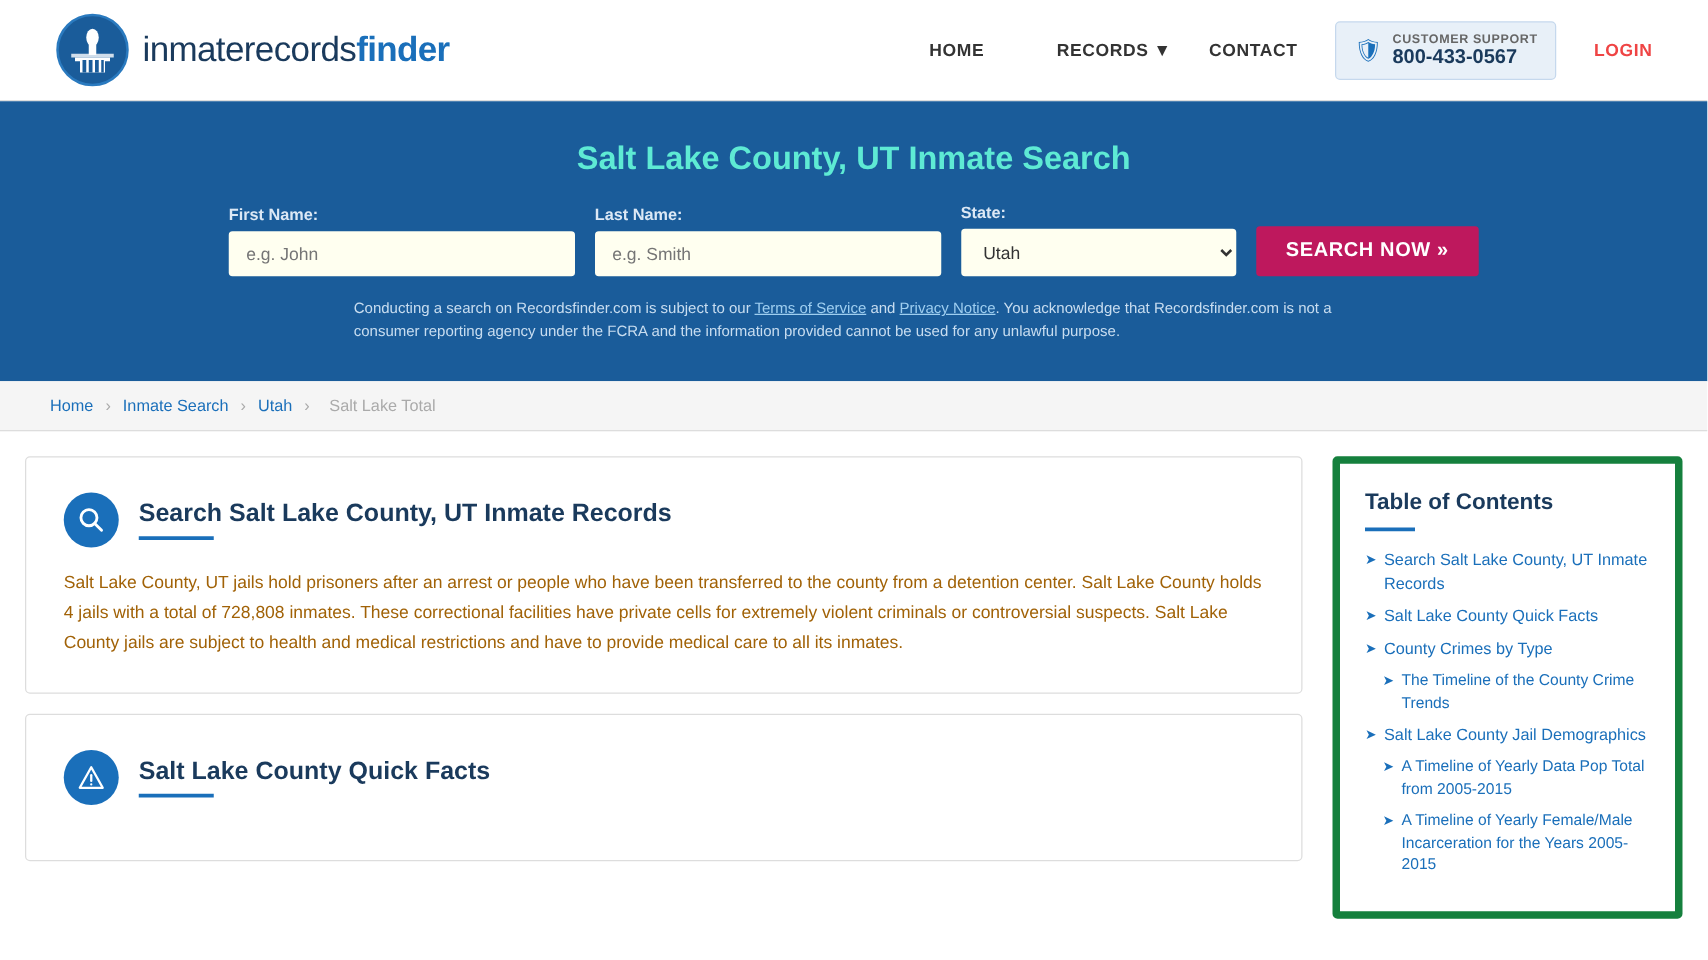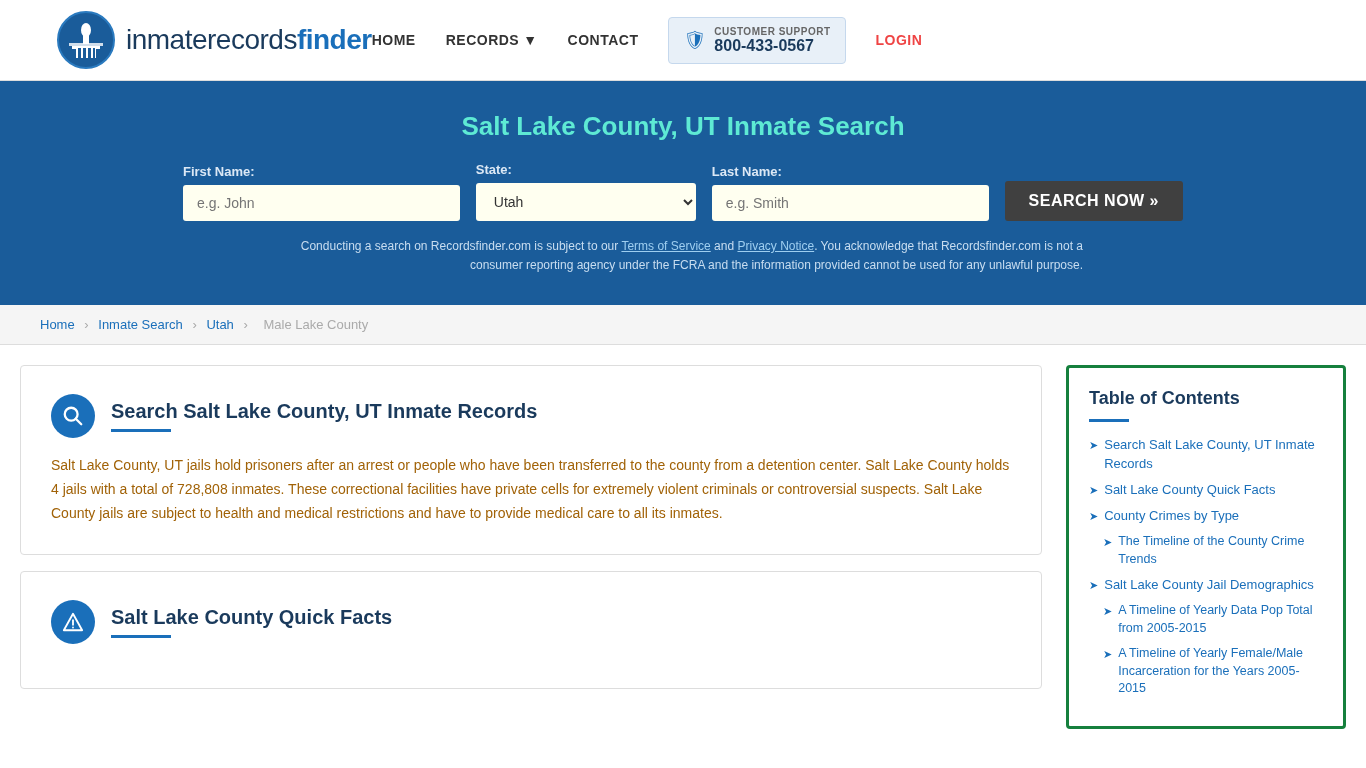--- a/index.html
+++ b/index.html
@@ -2,23 +2,24 @@
 <html><head>
   <meta charset="utf-8">
   <style>
     * { box-sizing: border-box; margin: 0; padding: 0; }
     body { font-family: Arial, sans-serif; font-size: 14px; color: #333; background: #fff; }
 
     
     .header {
       background: #fff;
       border-bottom: 1px solid #ddd;
-      padding: 10px 56px;
-      display: flex;
-      align-items: center;
+      padding: 10px 44px;
+      display: flex;
+      align-items: center;
+      justify-content: space-between;
     }
     .logo-area {
       display: flex;
       align-items: center;
       gap: 10px;
     }
     .logo-icon {
       width: 60px;
       height: 60px;
     }
@@ -42,20 +43,21 @@
       font-weight: 700;
       color: #333;
       text-decoration: none;
       letter-spacing: 0.5px;
       cursor: pointer;
     }
     .nav-records {
       display: flex;
       align-items: center;
       gap: 4px;
+      margin-left: 28px;
     }
     .customer-support {
       background: #e8f0f8;
       border: 1px solid #c5d8ed;
       border-radius: 4px;
       padding: 8px 14px;
       display: flex;
       align-items: center;
       gap: 8px;
     }
@@ -129,34 +131,34 @@
       padding: 10px 14px;
       font-size: 14px;
       border: none;
       border-radius: 3px;
       background: #fffff0;
       color: #333;
       width: 100%;
       appearance: auto;
     }
     .search-btn {
-      background: #404040;
+      background: #be185d;
       color: #fff;
       font-size: 16px;
       font-weight: 700;
       padding: 10px 24px;
       border: none;
       border-radius: 3px;
       cursor: pointer;
       white-space: nowrap;
       height: 40px;
       letter-spacing: 0.5px;
     }
     .hero-disclaimer {
-      text-align: right;
+      text-align: left;
       font-size: 12px;
       color: #c8ddf0;
       max-width: 800px;
       margin: 0 auto;
       line-height: 1.6;
     }
     .hero-disclaimer a {
       color: #9ecef0;
       text-decoration: underline;
     }
@@ -237,21 +239,21 @@
     }
     .card-body {
       font-size: 14px;
       color: #a16207;
       line-height: 1.7;
     }
 
     
     .toc-card {
       background: #fff;
-      border: 3px solid #15803d;
+      border: 6px solid #15803d;
       border-radius: 4px;
       padding: 20px;
     }
     .toc-title {
       font-size: 18px;
       font-weight: 700;
       color: #1a3a5c;
       margin-bottom: 10px;
     }
     .toc-divider {
@@ -330,52 +332,52 @@
   </nav>
 </header>
 
 <section class="hero">
   <h1 class="hero-title">Salt Lake County, UT Inmate Search</h1>
   <div class="search-form">
     <div class="form-group first-name">
       <label>First Name:</label>
       <input class="form-input" type="text" placeholder="e.g. John" style="">
     </div>
+    <div class="form-group last-name">
+      <label>Last Name:</label>
+      <input class="form-input" type="text" placeholder="e.g. Smith" style="">
+    </div>
     <div class="form-group state">
       <label>State:</label>
       <select class="state-select">
         <option>Utah</option>
         <option>Alabama</option>
         <option>Alaska</option>
         <option>Arizona</option>
         <option>California</option>
       </select>
     </div>
-    <div class="form-group last-name">
-      <label>Last Name:</label>
-      <input class="form-input" type="text" placeholder="e.g. Smith" style="">
-    </div>
     <button class="search-btn">SEARCH NOW »</button>
   </div>
   <p class="hero-disclaimer">
     Conducting a search on Recordsfinder.com is subject to our 
     <a href="#">Terms of Service</a> 
     and <a href="#">Privacy Notice</a>. 
     You acknowledge that Recordsfinder.com is not a consumer reporting agency under the FCRA and the information provided cannot be used for any unlawful purpose.
   </p>
 </section>
 
 <nav class="breadcrumb">
   <a href="#">Home</a>
   <span> › </span>
   <a href="#">Inmate Search</a>
   <span> › </span>
   <a href="#">Utah</a>
   <span> › </span>
-  <span>Male Lake County</span>
+  <span>Salt Lake Total</span>
 </nav>
 
 <div class="main-content">
   <div class="content-area">
 
     <div class="content-card">
       <div class="card-header">
         <div class="card-icon-circle">
           <svg width="22" height="22" viewBox="0 0 24 24" fill="none" xmlns="http://www.w3.org/2000/svg">
             <circle cx="10" cy="10" r="7" stroke="#fff" stroke-width="2.5"></circle>

